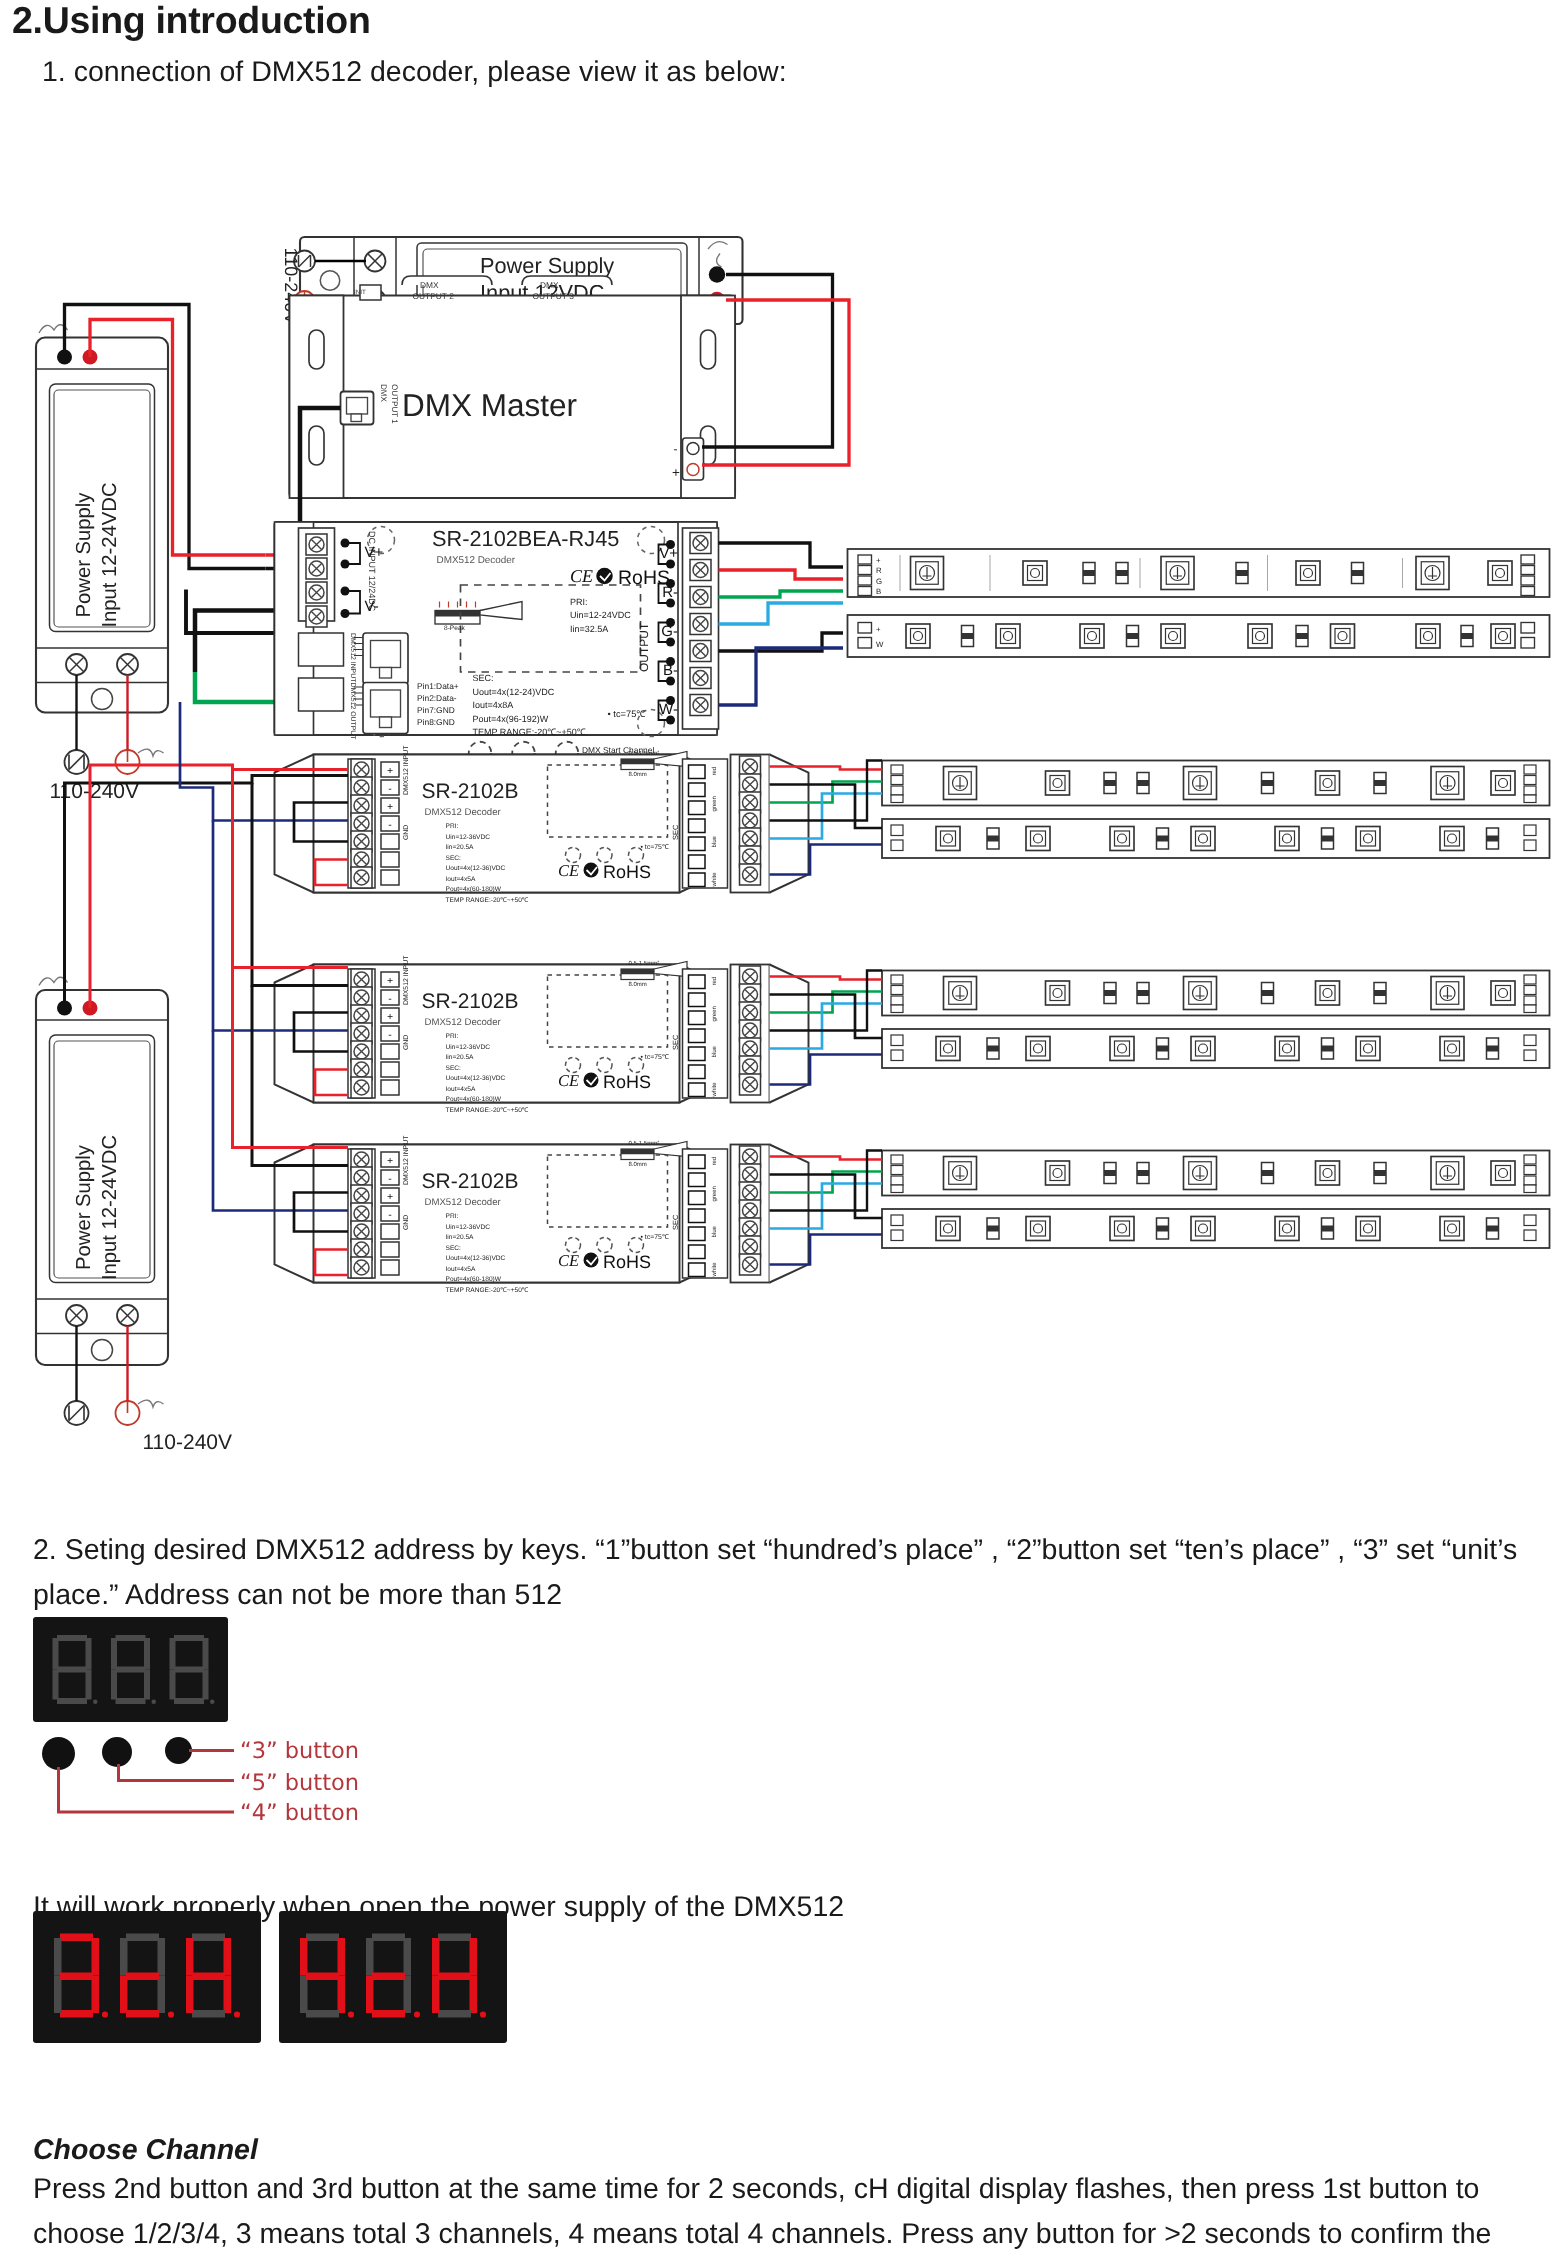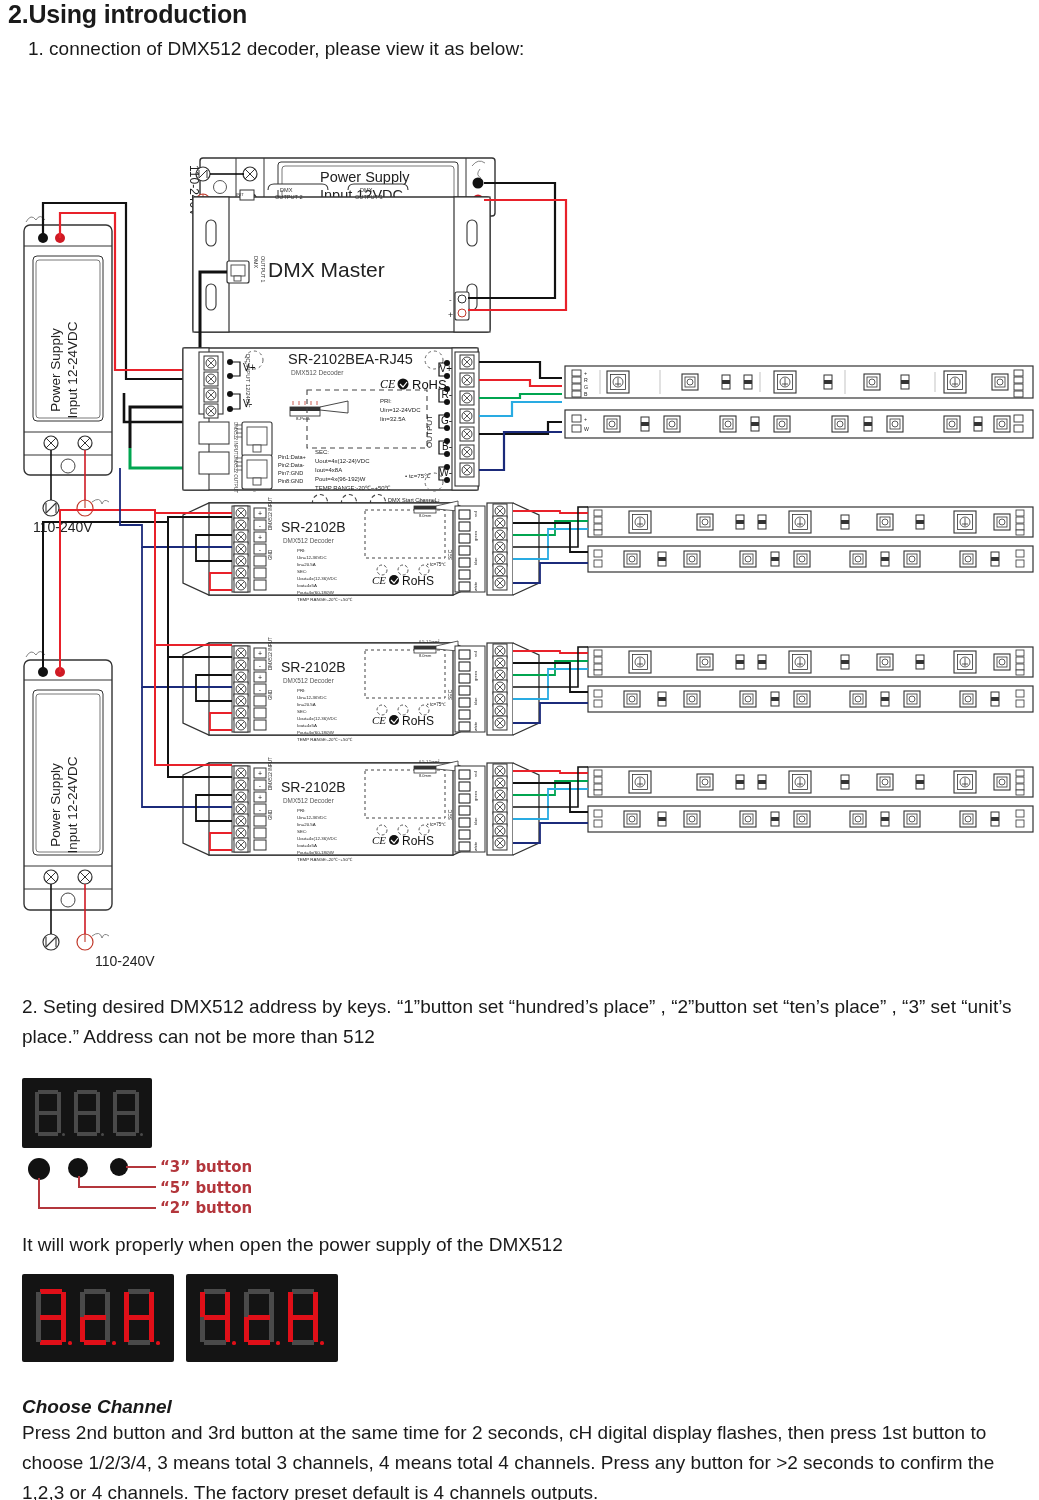--- a/index.html
+++ b/index.html
@@ -1,31 +1,31 @@
 <!DOCTYPE html>
 <html><head>
 <meta charset="utf-8">
 <style>
   html,body{margin:0;padding:0;background:#fff;}
   body{width:1039px;height:1500px;position:relative;font-family:"Liberation Sans",sans-serif;color:#1a1a1a;overflow:hidden;}
   .h1{position:absolute;left:8px;top:0px;font-size:25px;font-weight:bold;letter-spacing:-.2px;}
   .p1{position:absolute;left:28px;top:38px;font-size:19px;}
-  .para{position:absolute;font-size:19px;line-height:30px;}
+  .para{position:absolute;font-size:19px;line-height:30px;margin-top:27px;}
   .bold{font-weight:bold;font-style:italic;}
   #diagram{position:absolute;left:0;top:70px;width:1039px;height:910px;}
   svg{display:block;}
   .seg-panel{position:absolute;background:#141414;border-radius:2px;}
   .digit{position:relative;display:inline-block;}
   .seg{position:absolute;background:#4a4a4a;}
   .seg.on{background:#e00f18;}
   .dot{position:absolute;border-radius:50%;background:#4a4a4a;}
   .dot.on{background:#e00f18;}
   .btn-dot{position:absolute;background:#111;border-radius:50%;}
   .lead{position:absolute;background:#b3363c;}
-  .blabel{position:absolute;font-size:15px;font-weight:bold;color:#b3363c;font-family:"DejaVu Sans",sans-serif;}
+  .blabel{position:absolute;font-size:15px;font-weight:normal;color:#b3363c;font-family:"DejaVu Sans",sans-serif;}
 </style>
 </head>
 <body>
 
 <div class="h1">2.Using introduction</div>
 <div class="p1">1. connection of DMX512 decoder, please view it as below:</div>
 
 <div id="diagram">
 <svg width="1039" height="910" viewBox="0 0 1039 910" xmlns="http://www.w3.org/2000/svg">
   <defs>
@@ -1021,21 +1021,21 @@
 <div class="btn-dot" style="left:28px;top:1158px;width:22px;height:22px;"></div>
 <div class="btn-dot" style="left:68px;top:1158px;width:20px;height:20px;"></div>
 <div class="btn-dot" style="left:110px;top:1158px;width:18px;height:18px;"></div>
 <div class="lead" style="left:126px;top:1166px;width:30px;height:2px;"></div>
 <div class="lead" style="left:78px;top:1176px;width:2px;height:11px;"></div>
 <div class="lead" style="left:78px;top:1186px;width:78px;height:2px;"></div>
 <div class="lead" style="left:38px;top:1178px;width:2px;height:30px;"></div>
 <div class="lead" style="left:38px;top:1207px;width:118px;height:2px;"></div>
 <div class="blabel" style="left:160px;top:1158px;">“3” button</div>
 <div class="blabel" style="left:160px;top:1179px;">“5” button</div>
-<div class="blabel" style="left:160px;top:1199px;">“2” button</div>
+<div class="blabel" style="left:160px;top:1199px;">“4” button</div>
 
 <div class="para" style="left:22px;top:1230px;width:1000px;">It will work properly when open the power supply of the DMX512</div>
 
 <div class="seg-panel" style="left: 22px; top: 1274px; width: 152px; height: 88px; position: absolute;" id="disp3" title="3 channels">
     <div style="position: absolute; left: 14px; top: 15px; display: flex; gap: 14px;">
       <div class="digit" style="width: 30px; height: 56px;">
         <div class="seg on" style="left: 4px; top: 0px; width: 22px; height: 5px;"></div>
         <div class="seg on" style="left: 25px; top: 3px; width: 5px; height: 24.5px;"></div>
         <div class="seg on" style="left: 25px; top: 28px; width: 5px; height: 24.5px;"></div>
         <div class="seg on" style="left: 4px; top: 51px; width: 22px; height: 5px;"></div>

